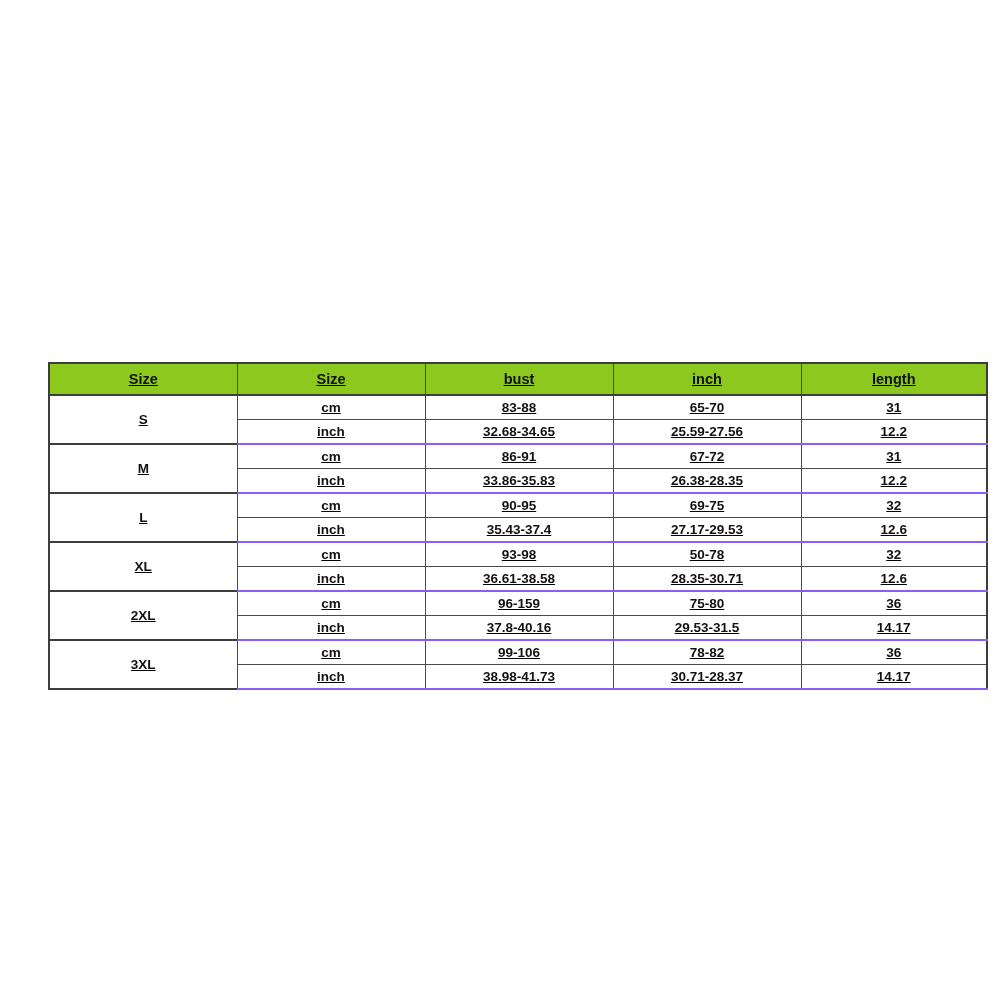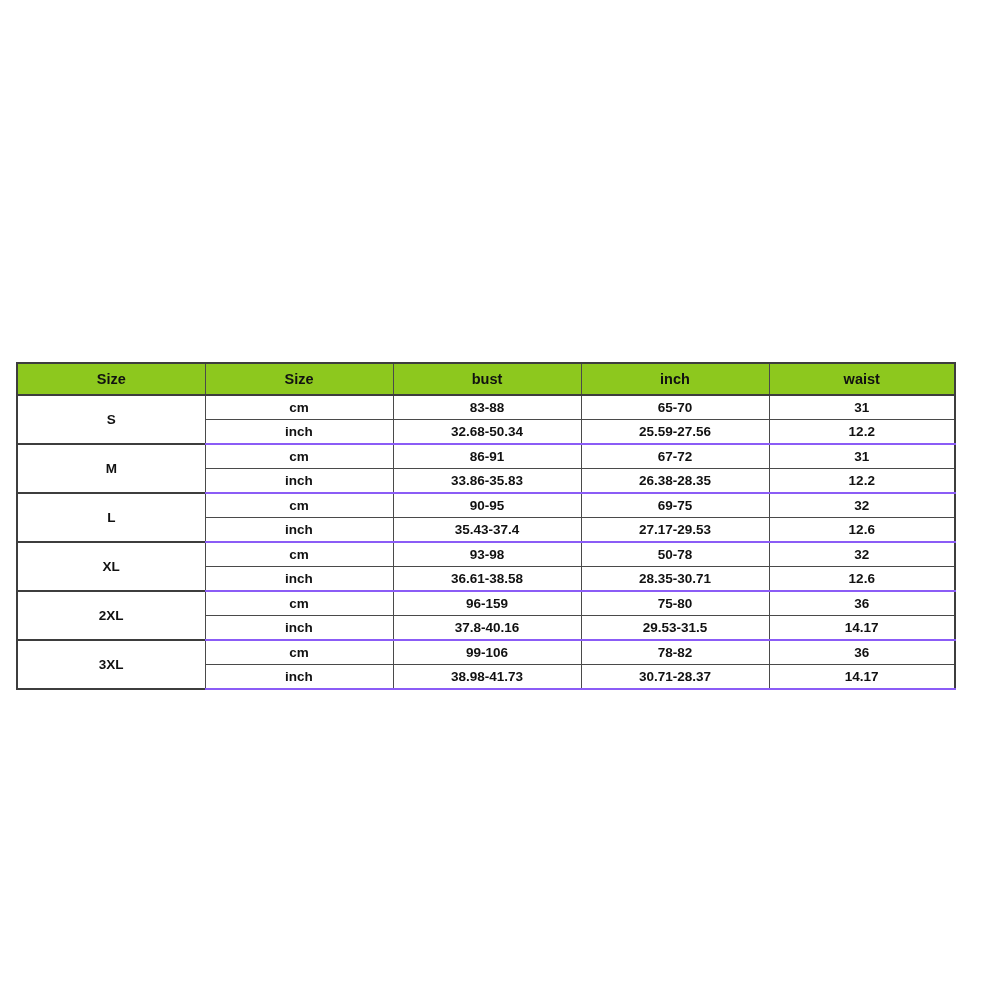--- a/index.html
+++ b/index.html
@@ -9,23 +9,24 @@
   body {
     width: 1000px;
     height: 1000px;
     background: #ffffff;
     font-family: "Liberation Sans", sans-serif;
     overflow: hidden;
   }
 
   #size-chart-wrap {
     position: absolute;
-    left: 16px;
+    left: 48px;
     top: 362px;
     width: 938px;
+    text-decoration: underline;
   }
 
   table.size-chart {
     width: 938px;
     border-collapse: collapse;
     table-layout: fixed;
     background: #ffffff;
   }
 
   table.size-chart col.col-size   { width: 188px; }
@@ -86,34 +87,34 @@
       <col class="col-bust">
       <col class="col-waist">
       <col class="col-length">
     </colgroup>
     <thead>
       <tr>
         <th>Size</th>
         <th>Size</th>
         <th>bust</th>
         <th>inch</th>
-        <th>waist</th>
+        <th>length</th>
       </tr>
     </thead>
     <tbody id="size-chart-body">
         <tr class="group-start">
           <td class="size-cell" rowspan="2">S</td>
           <td>cm</td>
           <td>83-88</td>
           <td>65-70</td>
           <td>31</td>
         </tr>
         <tr class="group-end">
           <td>inch</td>
-          <td>32.68-50.34</td>
+          <td>32.68-34.65</td>
           <td>25.59-27.56</td>
           <td>12.2</td>
         </tr>
         <tr class="group-start">
           <td class="size-cell" rowspan="2">M</td>
           <td>cm</td>
           <td>86-91</td>
           <td>67-72</td>
           <td>31</td>
         </tr>

